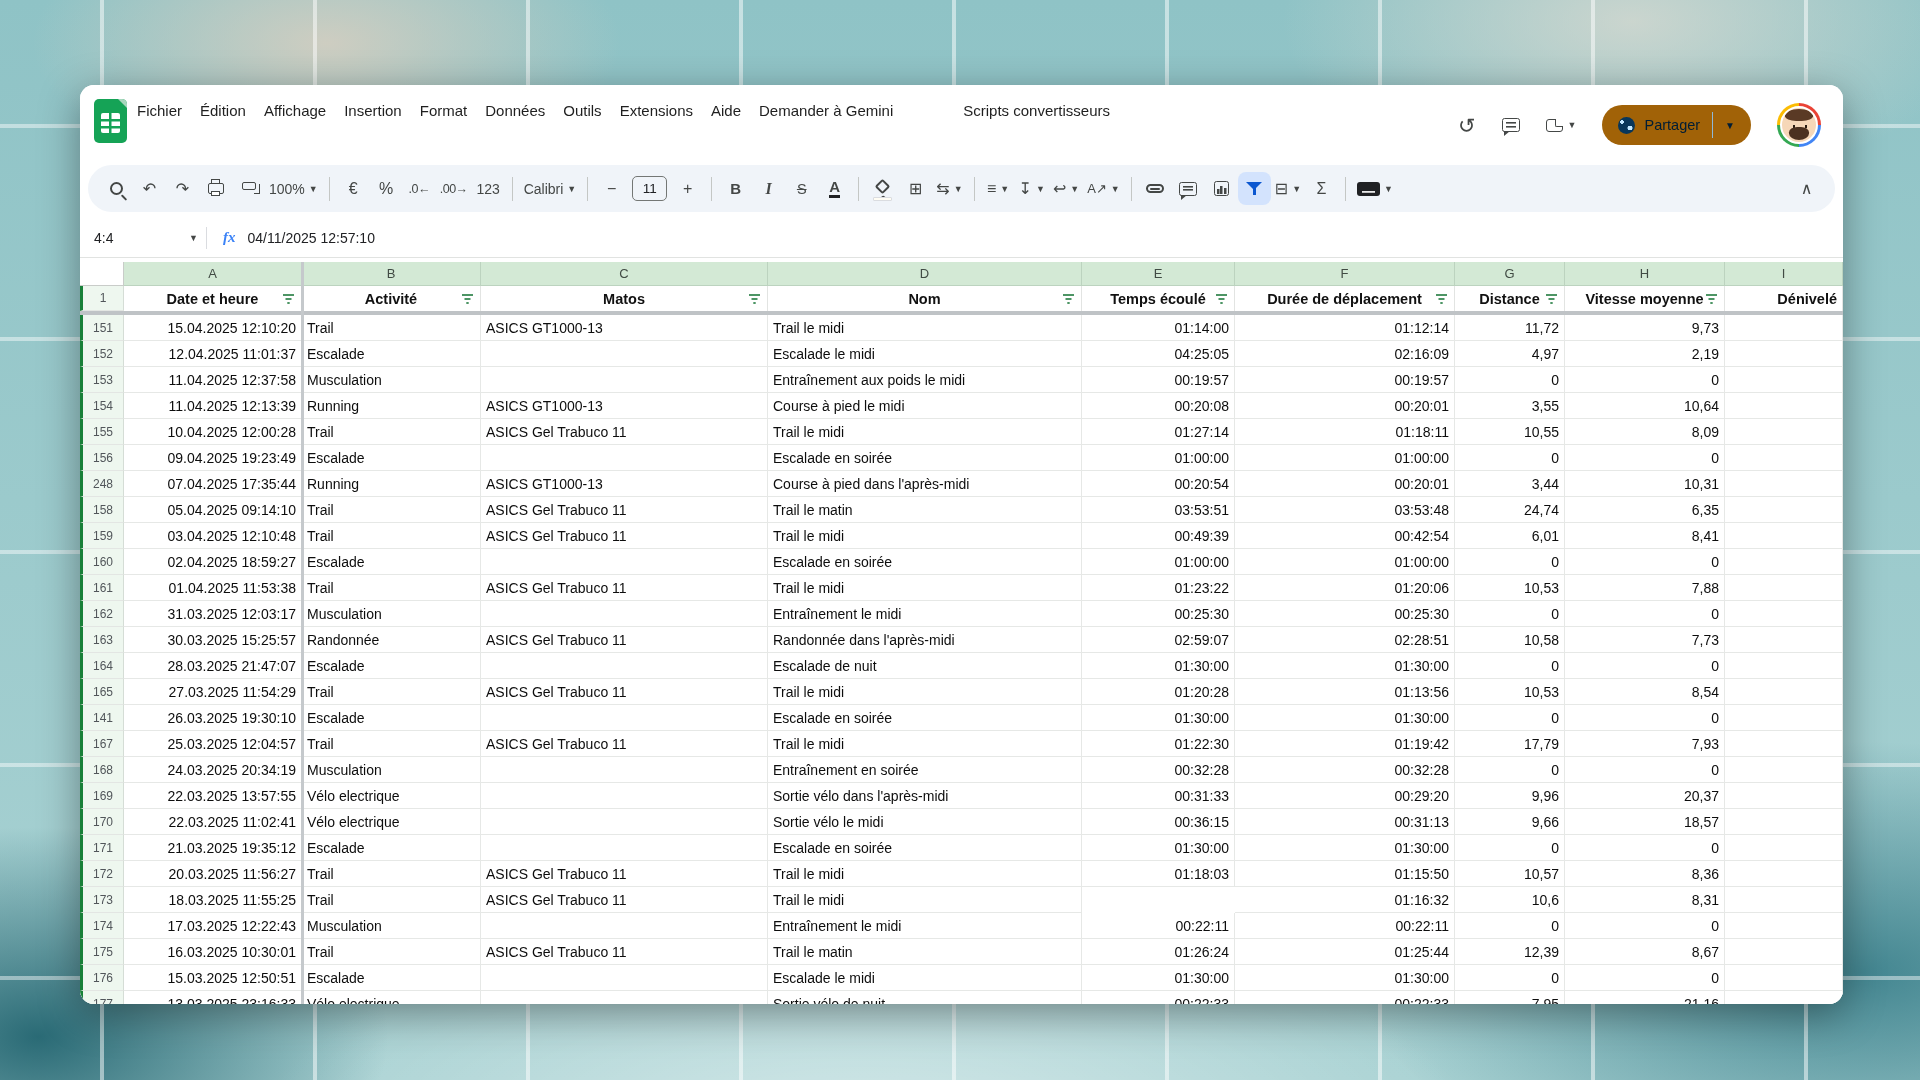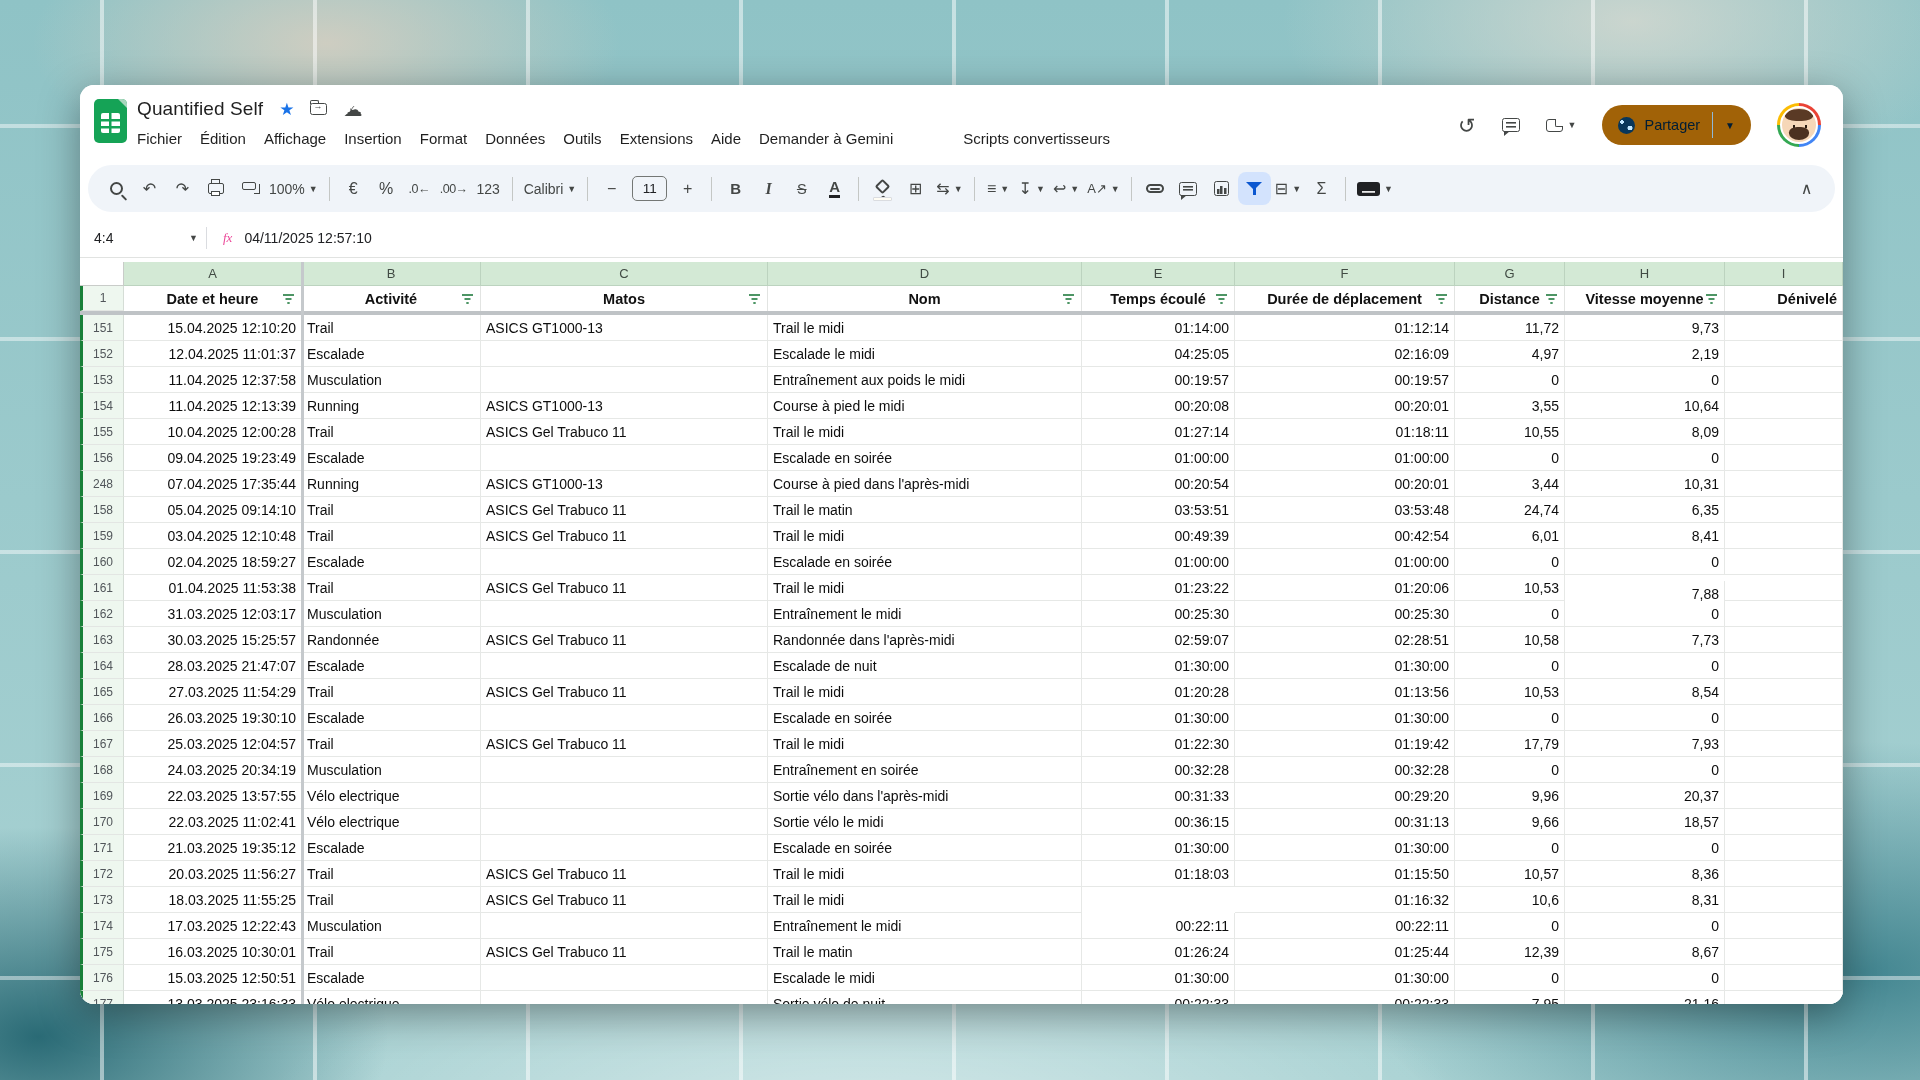--- a/index.html
+++ b/index.html
@@ -107,21 +107,21 @@
   .ci-filter::before { content:''; position:absolute; left:0; top:0; border-left:8px solid transparent; border-right:8px solid transparent; border-top:8px solid #0b57d0; }
   .ci-filter::after { content:''; position:absolute; left:6.5px; top:6px; width:3px; height:7px; background:#0b57d0; }
   .ci-keyboard { width:23px; height:14px; background:#202124; border-radius:3px; display:inline-block;
     background-image:linear-gradient(rgba(255,255,255,.9),rgba(255,255,255,.9)); background-size:13px 1.8px; background-position:5px 9px; background-repeat:no-repeat; }
 
   
   .fbar { height:40px; display:flex; align-items:center; border-bottom:1px solid #e1e3e1; background:#fff; }
   .namebox { width:118px; display:flex; align-items:center; padding-left:14px; }
   .namebox .nb-text { font-size:14px; color:#202124; flex:1; }
   .fdiv { width:1px; height:22px; background:#dadce0; margin:0 8px; }
-  .fx { font-family:"Liberation Serif",serif; font-style:italic; color:#ec4899; font-size:13px; margin:0 12px 0 8px; }
+  .fx { font-family:"Liberation Serif",serif; font-style:italic; color:#3b82f6; font-size:15px; margin:0 12px 0 8px;font-weight:bold; }
   .fvalue { font-size:14px; color:#202124; }
 
   
   .grid { position:relative; height:746px; margin-top:4px; background:#fff; }
   .col-headers { display:flex; height:24px; }
   .corner { width:44px; height:24px; background:#fff; border-right:1px solid #c9ccc9; border-bottom:1px solid #c9ccc9; flex:none; }
   .col-h { height:24px; background:#d3e9d5; border-right:1px solid #bcd3bf; border-bottom:1px solid #bcd3bf; display:flex; align-items:center; justify-content:center; font-size:13px; color:#414b44; flex:none; }
   .hrow { display:flex; height:25px; }
   .rnum { width:44px; flex:none; background:#eef7ef; border-right:1px solid #d5ddd6; border-bottom:1px solid #e3e6e3; border-left:3px solid #188038; display:flex; align-items:center; justify-content:center; font-size:12px; color:#51565a; }
   .hcell { height:25px; background:#fff; border-right:1px solid #e2e4e2; display:flex; align-items:center; justify-content:center; font-size:14.5px; font-weight:700; color:#111; position:relative; flex:none; }
@@ -136,26 +136,20 @@
 </head>
 <body>
 
 <div class="bg"></div>
 
 <div class="window">
 
   <div class="chrome">
     <div class="logo"></div>
     <div class="head-left">
-      <div class="title-row">
-        <span class="doc-title">Quantified Self</span>
-        <span class="star">★</span>
-        <span class="ci-folder"></span>
-        <span class="cloud-wrap">☁<span class="chk">✓</span></span>
-      </div>
       <nav class="menus" id="menus">
           <span class="menu-item">Fichier</span>
           <span class="menu-item">Édition</span>
           <span class="menu-item">Affichage</span>
           <span class="menu-item">Insertion</span>
           <span class="menu-item">Format</span>
           <span class="menu-item">Données</span>
           <span class="menu-item">Outils</span>
           <span class="menu-item">Extensions</span>
           <span class="menu-item">Aide</span>
@@ -511,21 +505,21 @@
         </div>
         <div class="g-row">
           <div class="rnum">161</div>
           <div class="g-cell al-r" style="width: 178px;">01.04.2025 11:53:38</div>
           <div class="g-cell" style="width: 179px;">Trail</div>
           <div class="g-cell" style="width: 287px;">ASICS Gel Trabuco 11</div>
           <div class="g-cell" style="width: 314px;">Trail le midi</div>
           <div class="g-cell al-r" style="width: 153px;">01:23:22</div>
           <div class="g-cell al-r" style="width: 220px;">01:20:06</div>
           <div class="g-cell al-r" style="width: 110px;">10,53</div>
-          <div class="g-cell al-r" style="width: 160px; margin-top: 6px;">7,88</div>
+          <div class="g-cell al-r" style="width: 160px;">7,88</div>
           <div class="g-cell" style="width: 118px;"></div>
         </div>
         <div class="g-row">
           <div class="rnum">162</div>
           <div class="g-cell al-r" style="width: 178px;">31.03.2025 12:03:17</div>
           <div class="g-cell" style="width: 179px;">Musculation</div>
           <div class="g-cell" style="width: 287px;"></div>
           <div class="g-cell" style="width: 314px;">Entraînement le midi</div>
           <div class="g-cell al-r" style="width: 153px;">00:25:30</div>
           <div class="g-cell al-r" style="width: 220px;">00:25:30</div>
@@ -563,21 +557,21 @@
           <div class="g-cell" style="width: 179px;">Trail</div>
           <div class="g-cell" style="width: 287px;">ASICS Gel Trabuco 11</div>
           <div class="g-cell" style="width: 314px;">Trail le midi</div>
           <div class="g-cell al-r" style="width: 153px;">01:20:28</div>
           <div class="g-cell al-r" style="width: 220px;">01:13:56</div>
           <div class="g-cell al-r" style="width: 110px;">10,53</div>
           <div class="g-cell al-r" style="width: 160px;">8,54</div>
           <div class="g-cell" style="width: 118px;"></div>
         </div>
         <div class="g-row">
-          <div class="rnum">166</div>
+          <div class="rnum">141</div>
           <div class="g-cell al-r" style="width: 178px;">26.03.2025 19:30:10</div>
           <div class="g-cell" style="width: 179px;">Escalade</div>
           <div class="g-cell" style="width: 287px;"></div>
           <div class="g-cell" style="width: 314px;">Escalade en soirée</div>
           <div class="g-cell al-r" style="width: 153px;">01:30:00</div>
           <div class="g-cell al-r" style="width: 220px;">01:30:00</div>
           <div class="g-cell al-r" style="width: 110px;">0</div>
           <div class="g-cell al-r" style="width: 160px;">0</div>
           <div class="g-cell" style="width: 118px;"></div>
         </div>

